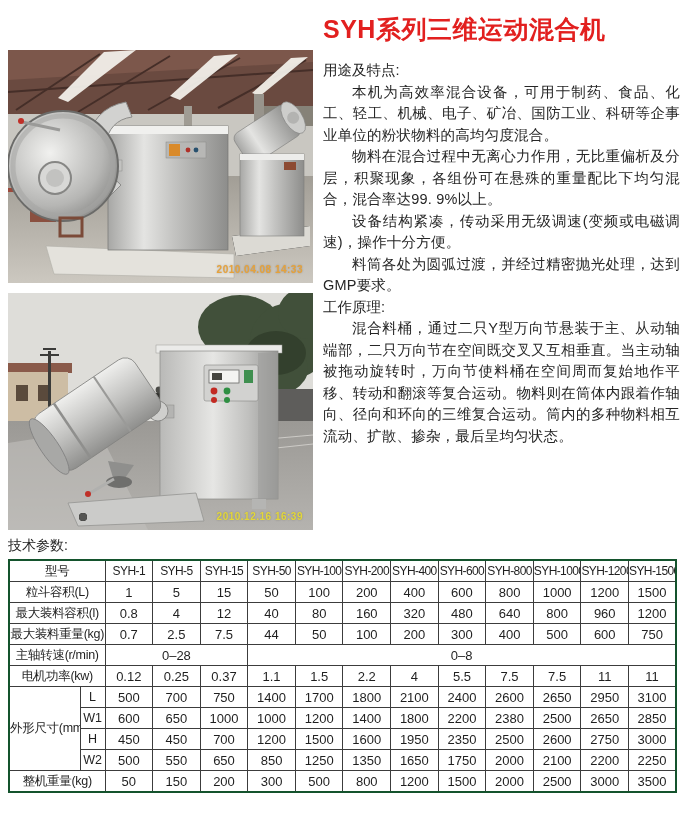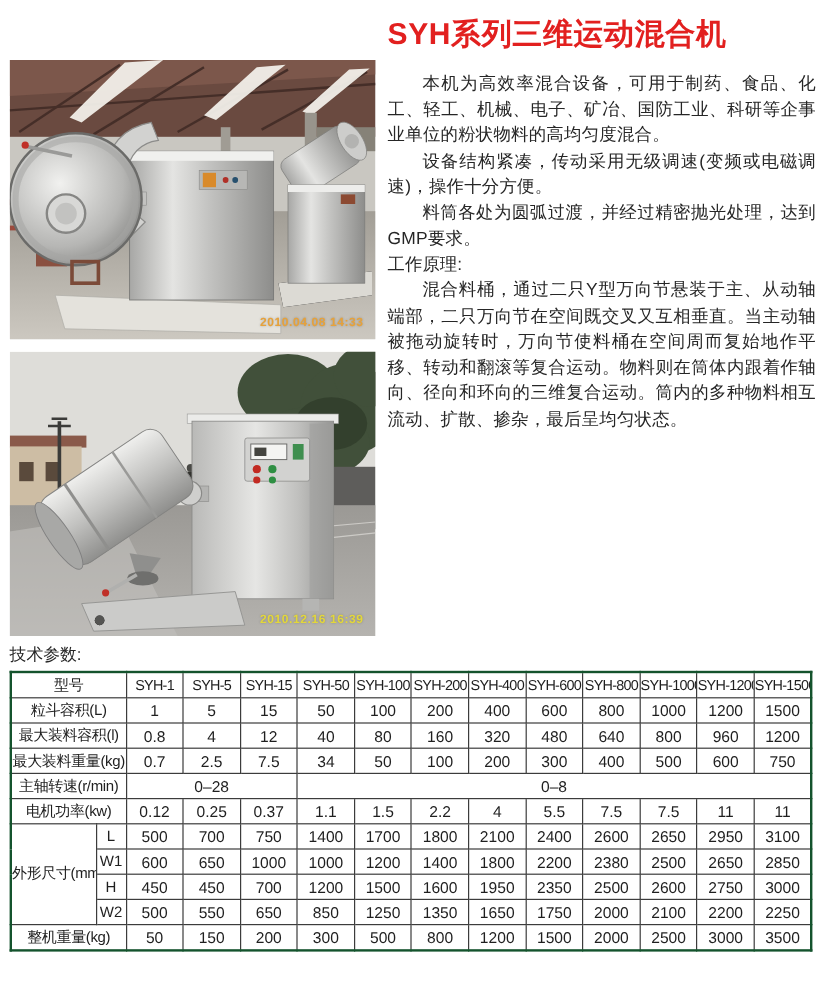--- a/index.html
+++ b/index.html
@@ -208,21 +208,23 @@
 
       <polygon points="60,210 188,200 196,228 70,233" fill="#cbcbc9" stroke="#949492" stroke-width="0.8"></polygon>
       <circle cx="75" cy="224" r="4" fill="#55555 3"></circle>
       <circle cx="75" cy="224" r="4" fill="#555553"></circle>
     </svg>
     <div class="stamp yellow">2010.12.16 16:39</div>
   </div>
 
   <div class="text-col">
     <h1 class="doc-title">SYH系列三维运动混合机</h1>
+    <div class="sec-head">用途及特点:</div>
     <p>本机为高效率混合设备，可用于制药、食品、化工、轻工、机械、电子、矿冶、国防工业、科研等企事业单位的粉状物料的高均匀度混合。</p>
+    <p>物料在混合过程中无离心力作用，无比重偏析及分层，积聚现象，各组份可在悬殊的重量配比下均匀混合，混合率达99. 9%以上。</p>
     <p>设备结构紧凑，传动采用无级调速(变频或电磁调速)，操作十分方便。</p>
     <p>料筒各处为圆弧过渡，并经过精密抛光处理，达到GMP要求。</p>
     <div class="sec-head">工作原理:</div>
     <p>混合料桶，通过二只Y型万向节悬装于主、从动轴端部，二只万向节在空间既交叉又互相垂直。当主动轴被拖动旋转时，万向节使料桶在空间周而复始地作平移、转动和翻滚等复合运动。物料则在筒体内跟着作轴向、径向和环向的三维复合运动。筒内的多种物料相互流动、扩散、掺杂，最后呈均匀状态。</p>
   </div>
 
   <div class="tech-label">技术参数:</div>
 
   <table class="params">
     <colgroup>
@@ -285,21 +287,21 @@
           <td>640</td>
           <td>800</td>
           <td>960</td>
           <td>1200</td>
         </tr>
         <tr>
           <td colspan="2" class="lbl">最大装料重量(kg)</td>
           <td>0.7</td>
           <td>2.5</td>
           <td>7.5</td>
-          <td>34</td>
+          <td>44</td>
           <td>50</td>
           <td>100</td>
           <td>200</td>
           <td>300</td>
           <td>400</td>
           <td>500</td>
           <td>600</td>
           <td>750</td>
         </tr>
         <tr>

